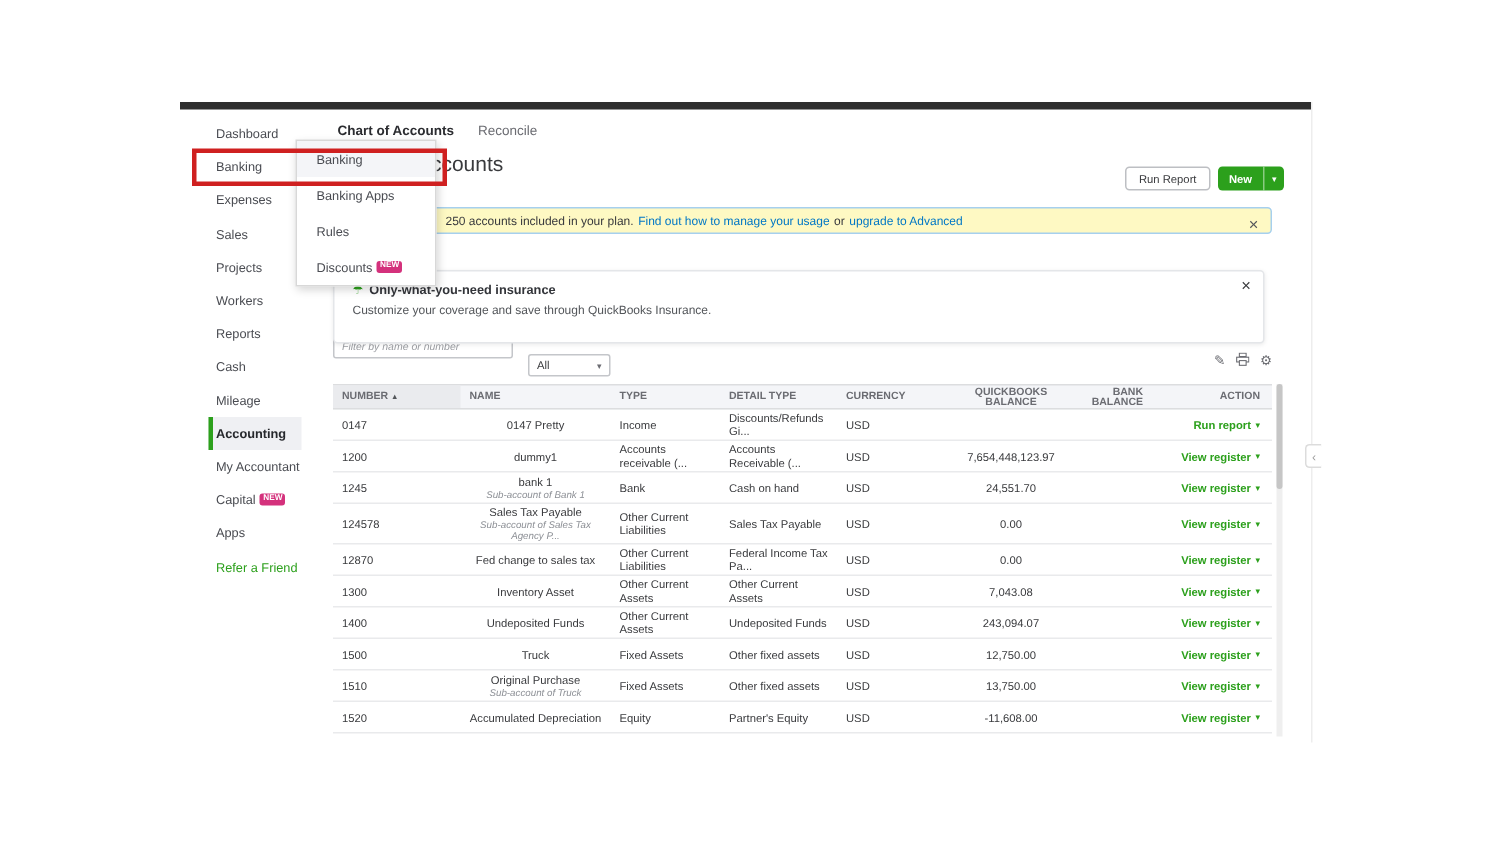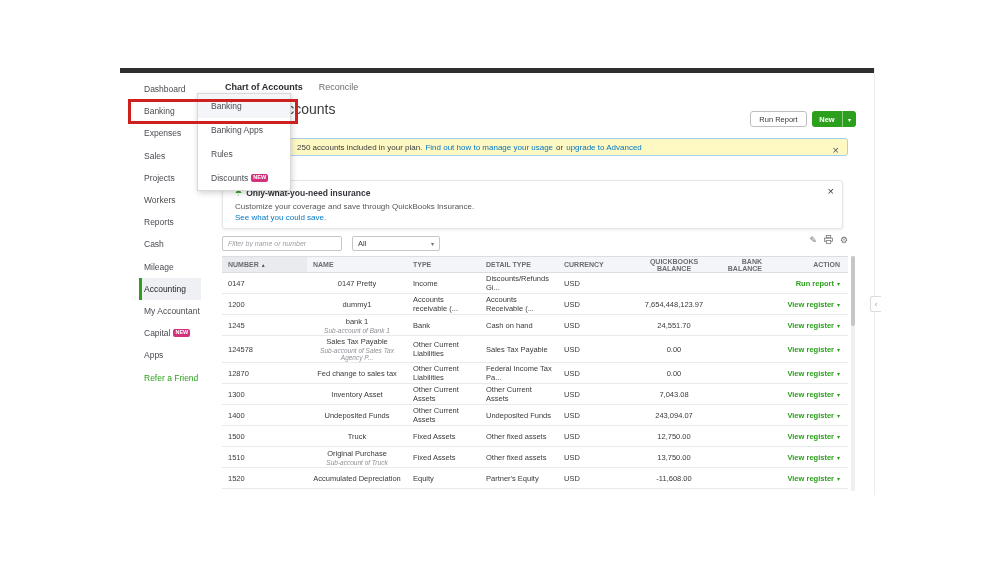--- a/index.html
+++ b/index.html
@@ -7,21 +7,21 @@
     font-family:"Liberation Sans", sans-serif; color:#393a3d; }
 
   .window { position:absolute; left:120px; top:68px; width:755px; height:427px;
     background:#fff; overflow:hidden; border-right:1px solid #ededed; }
   .topbar { position:absolute; left:0; top:0; width:100%; height:5px; background:#2f2f2f; }
 
   
   .sidebar { position:absolute; left:19px; top:10px; width:62px; z-index:2; }
   .side-item { height:22.2px; display:flex; align-items:center; font-size:8.5px;
     color:#4a4c52; padding-left:5px; cursor:pointer; white-space:nowrap; }
-  .side-item.active { font-weight:normal; color:#26282c; background:#eff0f3;
+  .side-item.active { font-weight:bold; color:#26282c; background:#eff0f3;
     border-left:3px solid #2ca01c; padding-left:2px; }
   .side-item.link { color:#2ca01c; }
   .badge { background:#d4317c; color:#fff; font-size:5.5px; font-weight:bold;
     padding:1px 2px; border-radius:2px; margin-left:3px; line-height:1; }
 
   
   .banking-menu { position:absolute; left:77px; top:25px; width:94px; background:#fff;
     border:1px solid #d8d8d8; box-shadow:1px 2px 6px rgba(0,0,0,.18); z-index:5; }
   .menu-item { height:24px; display:flex; align-items:center; padding-left:13px;
     font-size:8.5px; color:#4a4c52; cursor:pointer; white-space:nowrap; }
@@ -63,25 +63,25 @@
     border-radius:3px; padding:7px 12px; z-index:1; }
   .ins-title-row { display:flex; align-items:center; gap:4px; }
   .ins-icon { color:#2ca01c; font-size:8px; }
   .ins-title { font-size:8.5px; font-weight:bold; color:#33353a; }
   .ins-body { margin-top:4px; font-size:8px; color:#53565a; }
   .ins-link { margin-top:2px; font-size:8px; color:#0077c5; cursor:pointer; }
   .card-close { position:absolute; right:8px; top:5px; font-size:11px; color:#393a3d;
     cursor:pointer; line-height:1; }
 
   
-  .filter-input { position:absolute; left:102px; top:168px; width:120px; height:15px;
+  .filter-input { position:absolute; left:102px; top:156px; width:120px; height:15px;
     border:1px solid #c4c6ca; border-radius:2px; font-size:7px; padding:0 5px;
     font-family:"Liberation Sans", sans-serif; color:#393a3d; }
   .filter-input::placeholder { color:#9c9ea3; font-style:italic; }
-  .scope-select { position:absolute; left:232px; top:168px; width:88px; height:15px;
+  .scope-select { position:absolute; left:232px; top:168px; width:55px; height:15px;
     border:1px solid #c4c6ca; border-radius:2px; background:#fff; display:flex;
     align-items:center; justify-content:space-between; padding:0 5px; font-size:7.5px;
     cursor:pointer; }
   .scope-select .caret { font-size:6px; color:#6b6c72; }
   .tool-icons { position:absolute; left:676px; top:167px; width:52px; display:flex;
     justify-content:flex-end; gap:7px; align-items:center; color:#6b6c72; }
   .tool-icons .ic { font-size:9px; cursor:pointer; line-height:1; }
 
   
   .table { position:absolute; left:102px; top:188px; width:626px; font-size:7.5px; }
@@ -216,21 +216,20 @@
     <span class="lnk">upgrade to Advanced</span>
     <span class="banner-close">×</span>
   </div>
 
   <div class="ins-card">
     <div class="ins-title-row">
       <span class="ins-icon">☂</span>
       <span class="ins-title">Only-what-you-need insurance</span>
     </div>
     <div class="ins-body">Customize your coverage and save through QuickBooks Insurance.</div>
-    <div class="ins-link">See what you could save.</div>
     <span class="card-close">×</span>
   </div>
 
   <input class="filter-input" placeholder="Filter by name or number" style="">
   <div class="scope-select">
     <span>All</span>
     <span class="caret">▾</span>
   </div>
   <div class="tool-icons">
     <span class="ic">✎</span>

